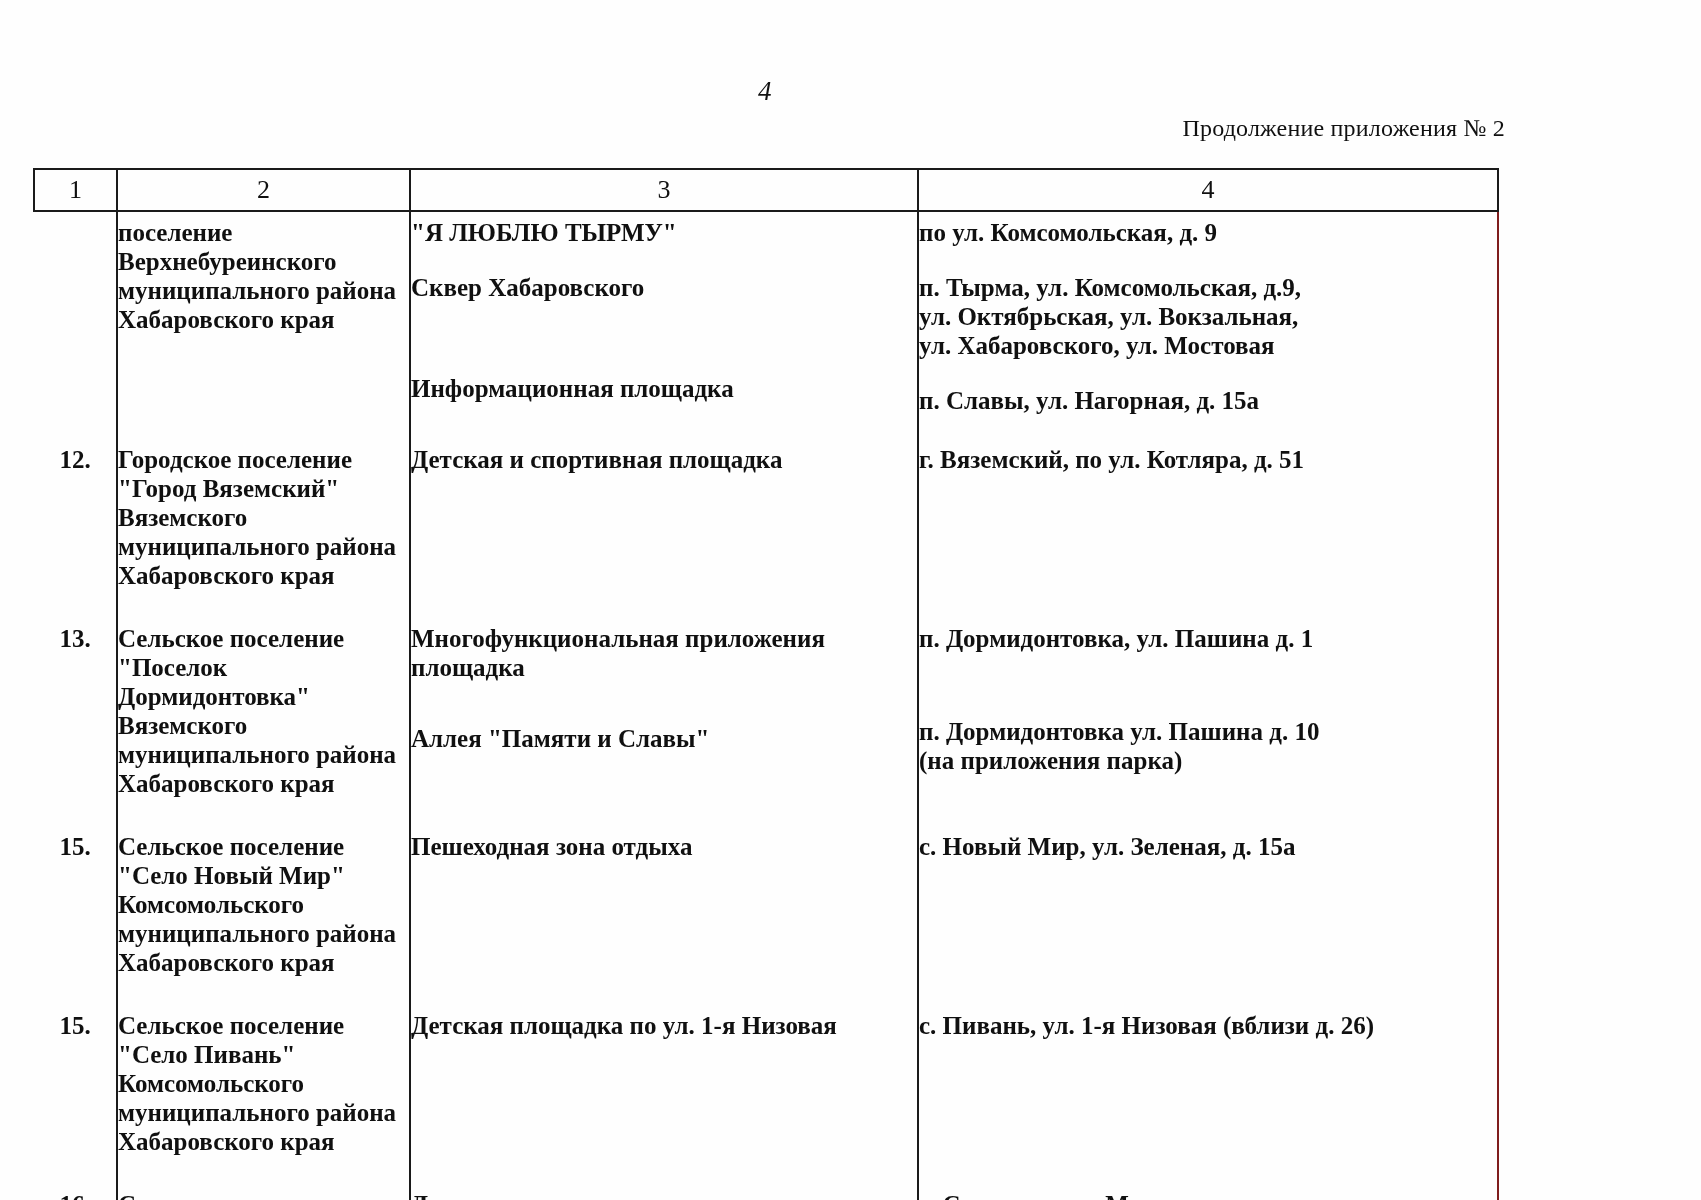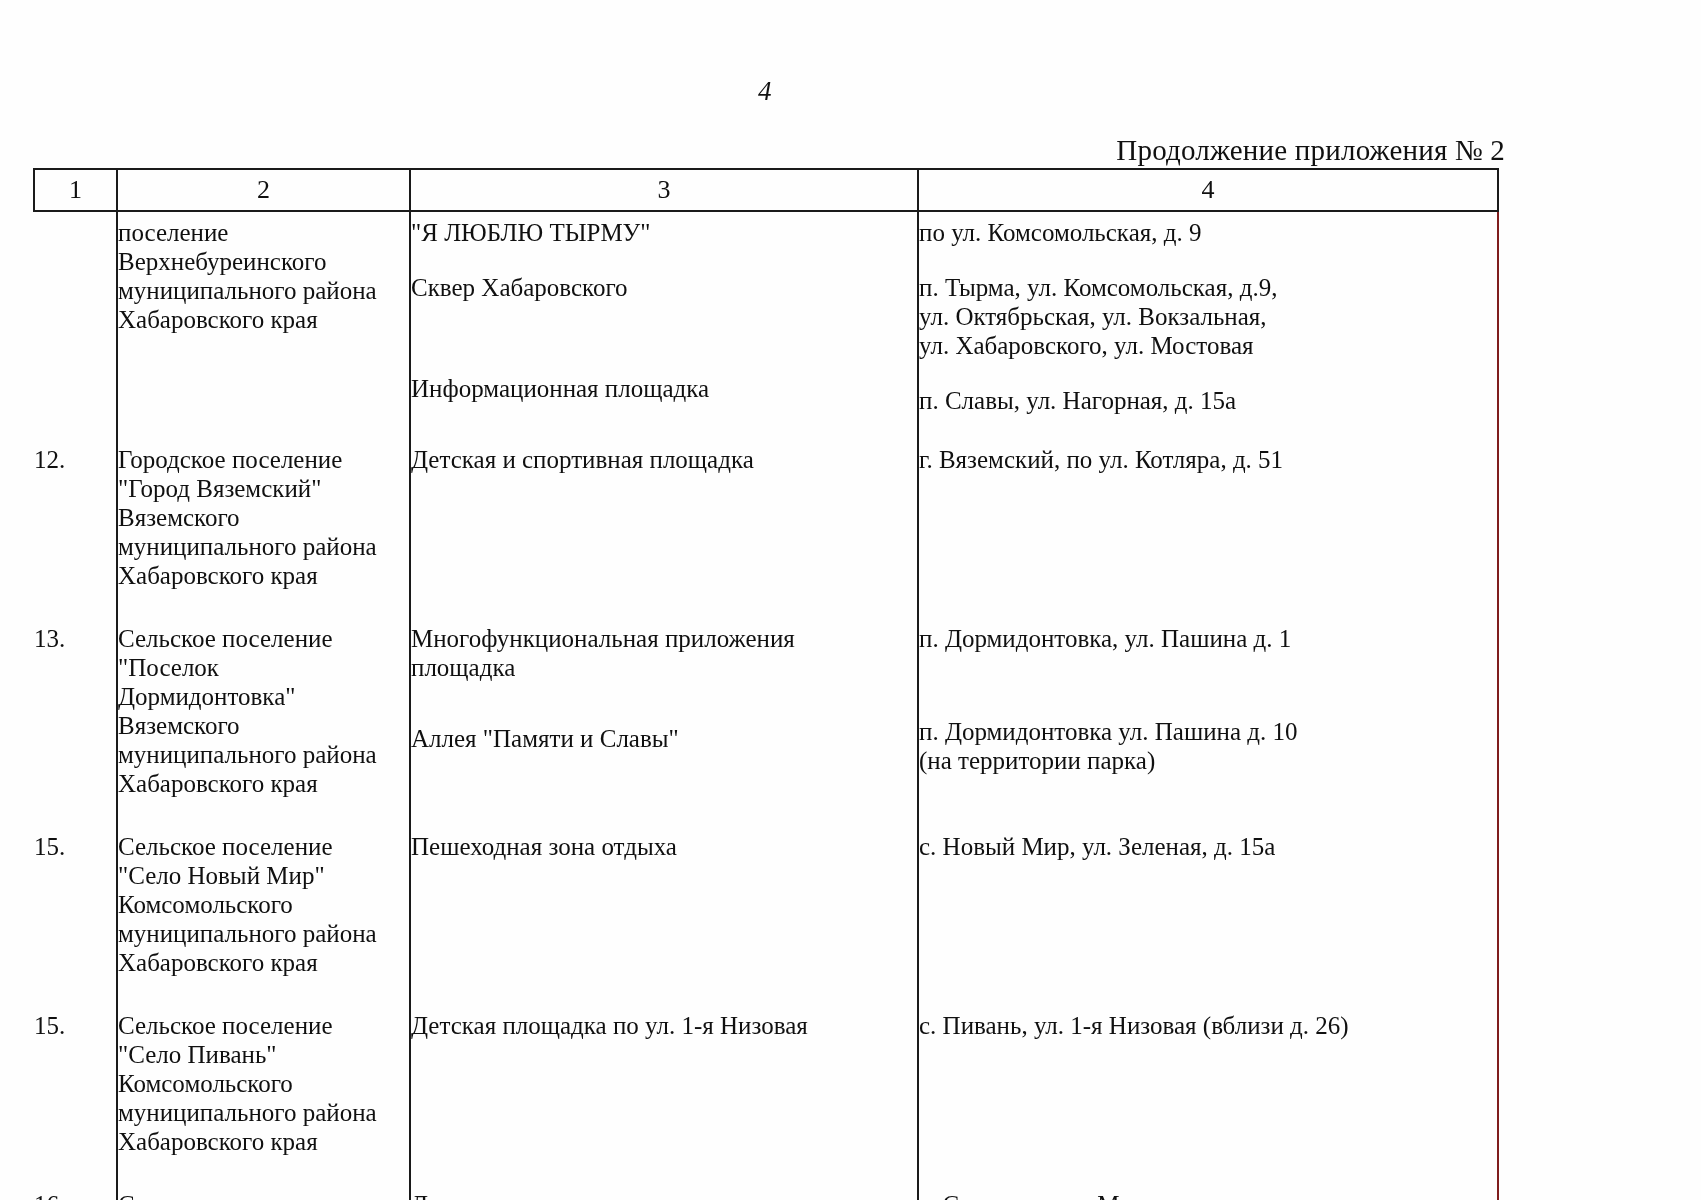--- a/index.html
+++ b/index.html
@@ -32,23 +32,23 @@
     width: 1530px;
     text-align: center;
     font-size: 27px;
     font-style: italic;
     letter-spacing: 0.5px;
   }
 
   
   .appendix-header {
     position: absolute;
-    top: 134px;
+    top: 115px;
     right: 196px;
-    font-size: 29px;
+    font-size: 24px;
     letter-spacing: 0.2px;
     white-space: nowrap;
   }
 
   
   .doc-table {
     position: absolute;
     top: 168px;
     left: 33px;
     width: 1464px;
@@ -80,29 +80,31 @@
   .hdr-row th:last-child {
     border-right: 2px solid #1a1a1a;
   }
 
   
   .body-cell {
     border-left: 2px solid #1a1a1a;
     font-size: 25px;
     line-height: 1.16;
     padding: 0 8px 0 10px;
+    font-weight: bold;
   }
   .body-cell.last {
     border-right: 2px solid #7f1d1d;
   }
   .body-cell.noborder {
     border-left: none;
   }
 
   .num-cell {
+    text-align: center;
     font-size: 25px;
     padding-top: 2px;
   }
 
   .org-cell {
     padding-left: 14px;
   }
   .obj-cell {
     padding-left: 12px;
   }
@@ -228,21 +230,21 @@
           <span class="line">Многофункциональная приложения</span>
           <span class="line">площадка</span>
           <span class="blockgap sp-42"></span>
           <span class="line">Аллея "Памяти и Славы"</span>
         </td>
         <td class="body-cell addr-cell last">
           <span class="blockgap sp-34"></span>
           <span class="line">п. Дормидонтовка, ул. Пашина д. 1</span>
           <span class="blockgap sp-64"></span>
           <span class="line">п. Дормидонтовка ул. Пашина д. 10</span>
-          <span class="line">(на территории парка)</span>
+          <span class="line">(на приложения парка)</span>
         </td>
       </tr>
 
       <tr>
         <td class="body-cell num-cell noborder">
           <span class="blockgap sp-34"></span>
           <span class="line">15.</span>
         </td>
         <td class="body-cell org-cell">
           <span class="blockgap sp-34"></span>

